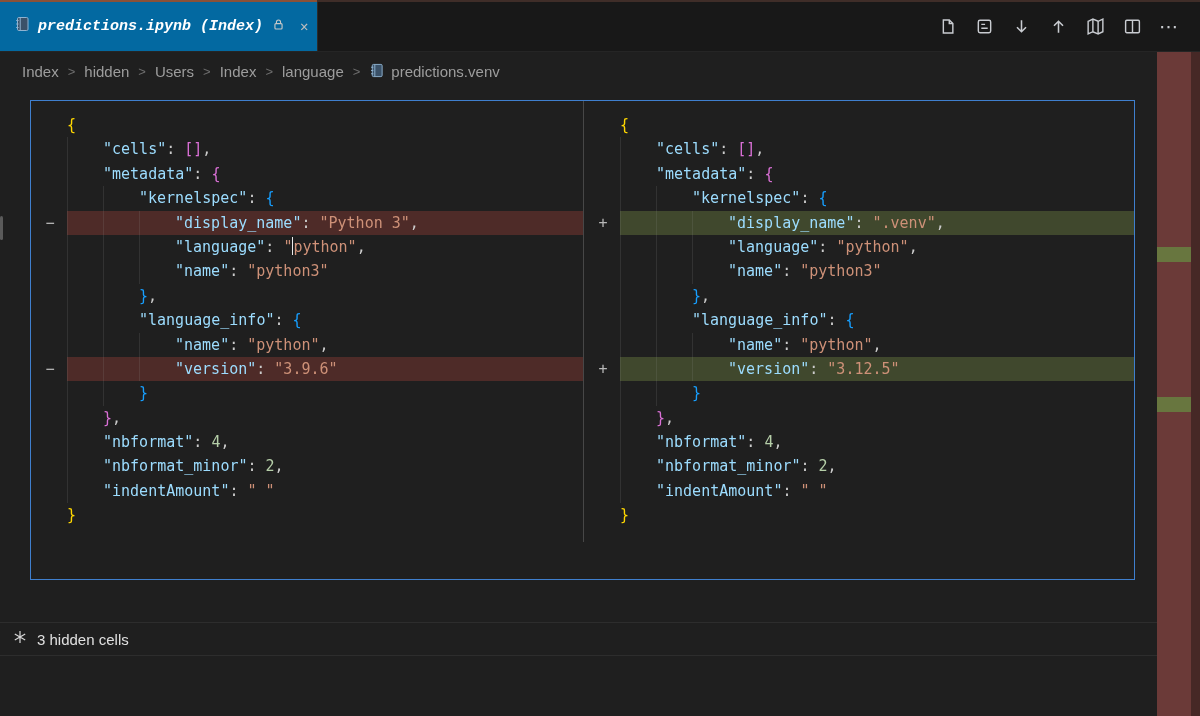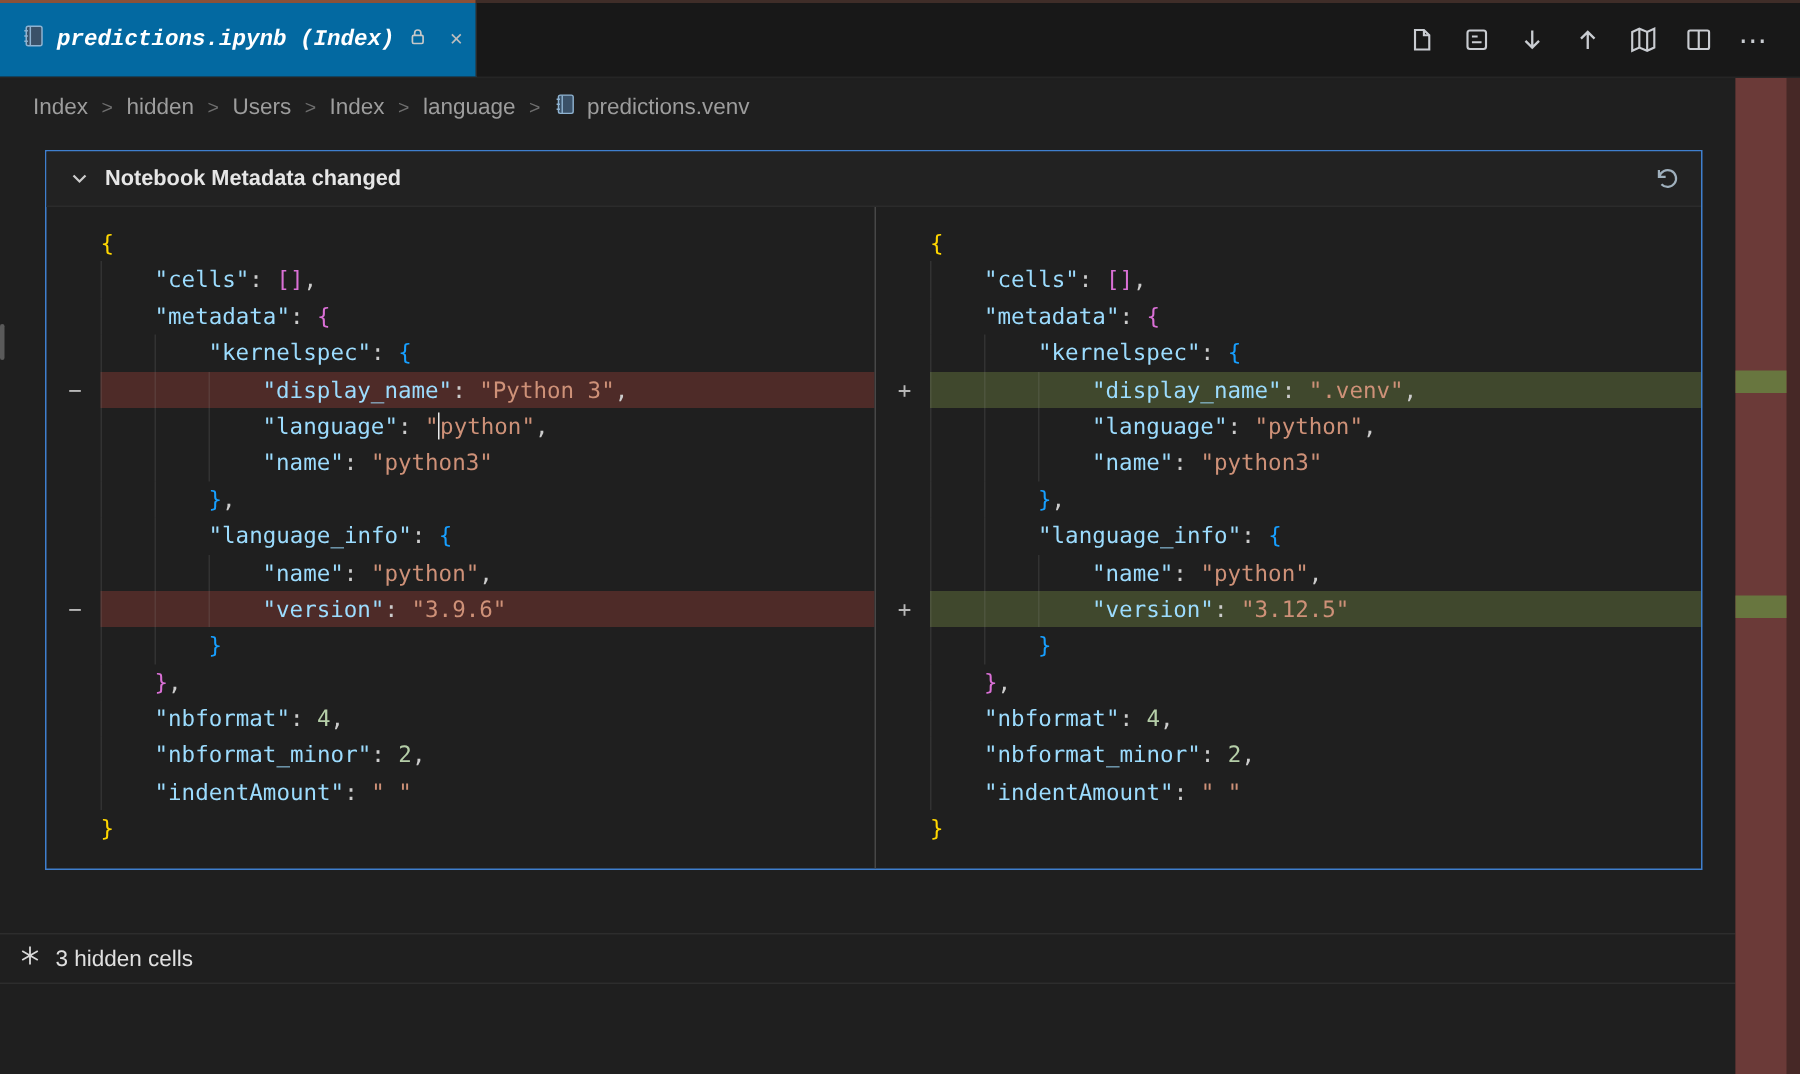--- a/index.html
+++ b/index.html
@@ -168,35 +168,20 @@
           <rect x="3.5" y="1.5" width="10.5" height="13" rx="1.3" fill="#3a5168" stroke="#8fb3d1" stroke-width="1"></rect>
           <path d="M6.2 1.8v12.4" stroke="#8fb3d1" stroke-width="1"></path>
           <path d="M2.2 4.5h2.4M2.2 8h2.4M2.2 11.5h2.4" stroke="#8fb3d1" stroke-width="1.1"></path>
         </svg>
     </span>
     <span>predictions.venv</span>
   </span>
 </div>
 
 <div class="diff">
-  <div class="diff-header">
-    <span class="hdr-btn">
-      <svg width="16" height="16" viewBox="0 0 16 16" fill="none" stroke="#cccccc" stroke-width="1.5">
-          <path d="M4 6l4 4 4-4"></path>
-        </svg>
-    </span>
-    <span class="diff-title">Notebook Metadata changed</span>
-    <span class="hdr-spacer"></span>
-    <span class="hdr-btn">
-      <svg width="18" height="18" viewBox="0 0 16 16" fill="none" stroke="#9fb0bd" stroke-width="1.3">
-          <path d="M3.5 3v4h4"></path>
-          <path d="M3.8 6.9a5 5 0 1 1 1.2 4.5"></path>
-        </svg>
-    </span>
-  </div>
   <div class="diff-body">
     <div class="pane left">
         <div class="codecol">
           <div class="line ctx"><span class="lc" style="padding-left: 0px;"><span class="b0">{</span></span></div>
           <div class="line ctx"><span class="guide" style="left: 0px;"></span><span class="lc" style="padding-left: 36px;"><span class="k">"cells"</span><span class="p">: </span><span class="b1">[]</span><span class="p">,</span></span></div>
           <div class="line ctx"><span class="guide" style="left: 0px;"></span><span class="lc" style="padding-left: 36px;"><span class="k">"metadata"</span><span class="p">: </span><span class="b1">{</span></span></div>
           <div class="line ctx"><span class="guide" style="left: 0px;"></span><span class="guide" style="left: 36px;"></span><span class="lc" style="padding-left: 72px;"><span class="k">"kernelspec"</span><span class="p">: </span><span class="b2">{</span></span></div>
           <div class="line removed"><span class="guide" style="left: 0px;"></span><span class="guide" style="left: 36px;"></span><span class="guide" style="left: 72px;"></span><span class="lc" style="padding-left: 108px;"><span class="k">"display_name"</span><span class="p">: </span><span class="s">"Python 3"</span><span class="p">,</span></span><span class="sign">−</span></div>
           <div class="line ctx"><span class="guide" style="left: 0px;"></span><span class="guide" style="left: 36px;"></span><span class="guide" style="left: 72px;"></span><span class="lc" style="padding-left: 108px;"><span class="k">"language"</span><span class="p">: </span><span class="s">"</span><span class="cur"></span><span class="s">python"</span><span class="p">,</span></span></div>
           <div class="line ctx"><span class="guide" style="left: 0px;"></span><span class="guide" style="left: 36px;"></span><span class="guide" style="left: 72px;"></span><span class="lc" style="padding-left: 108px;"><span class="k">"name"</span><span class="p">: </span><span class="s">"python3"</span></span></div>

